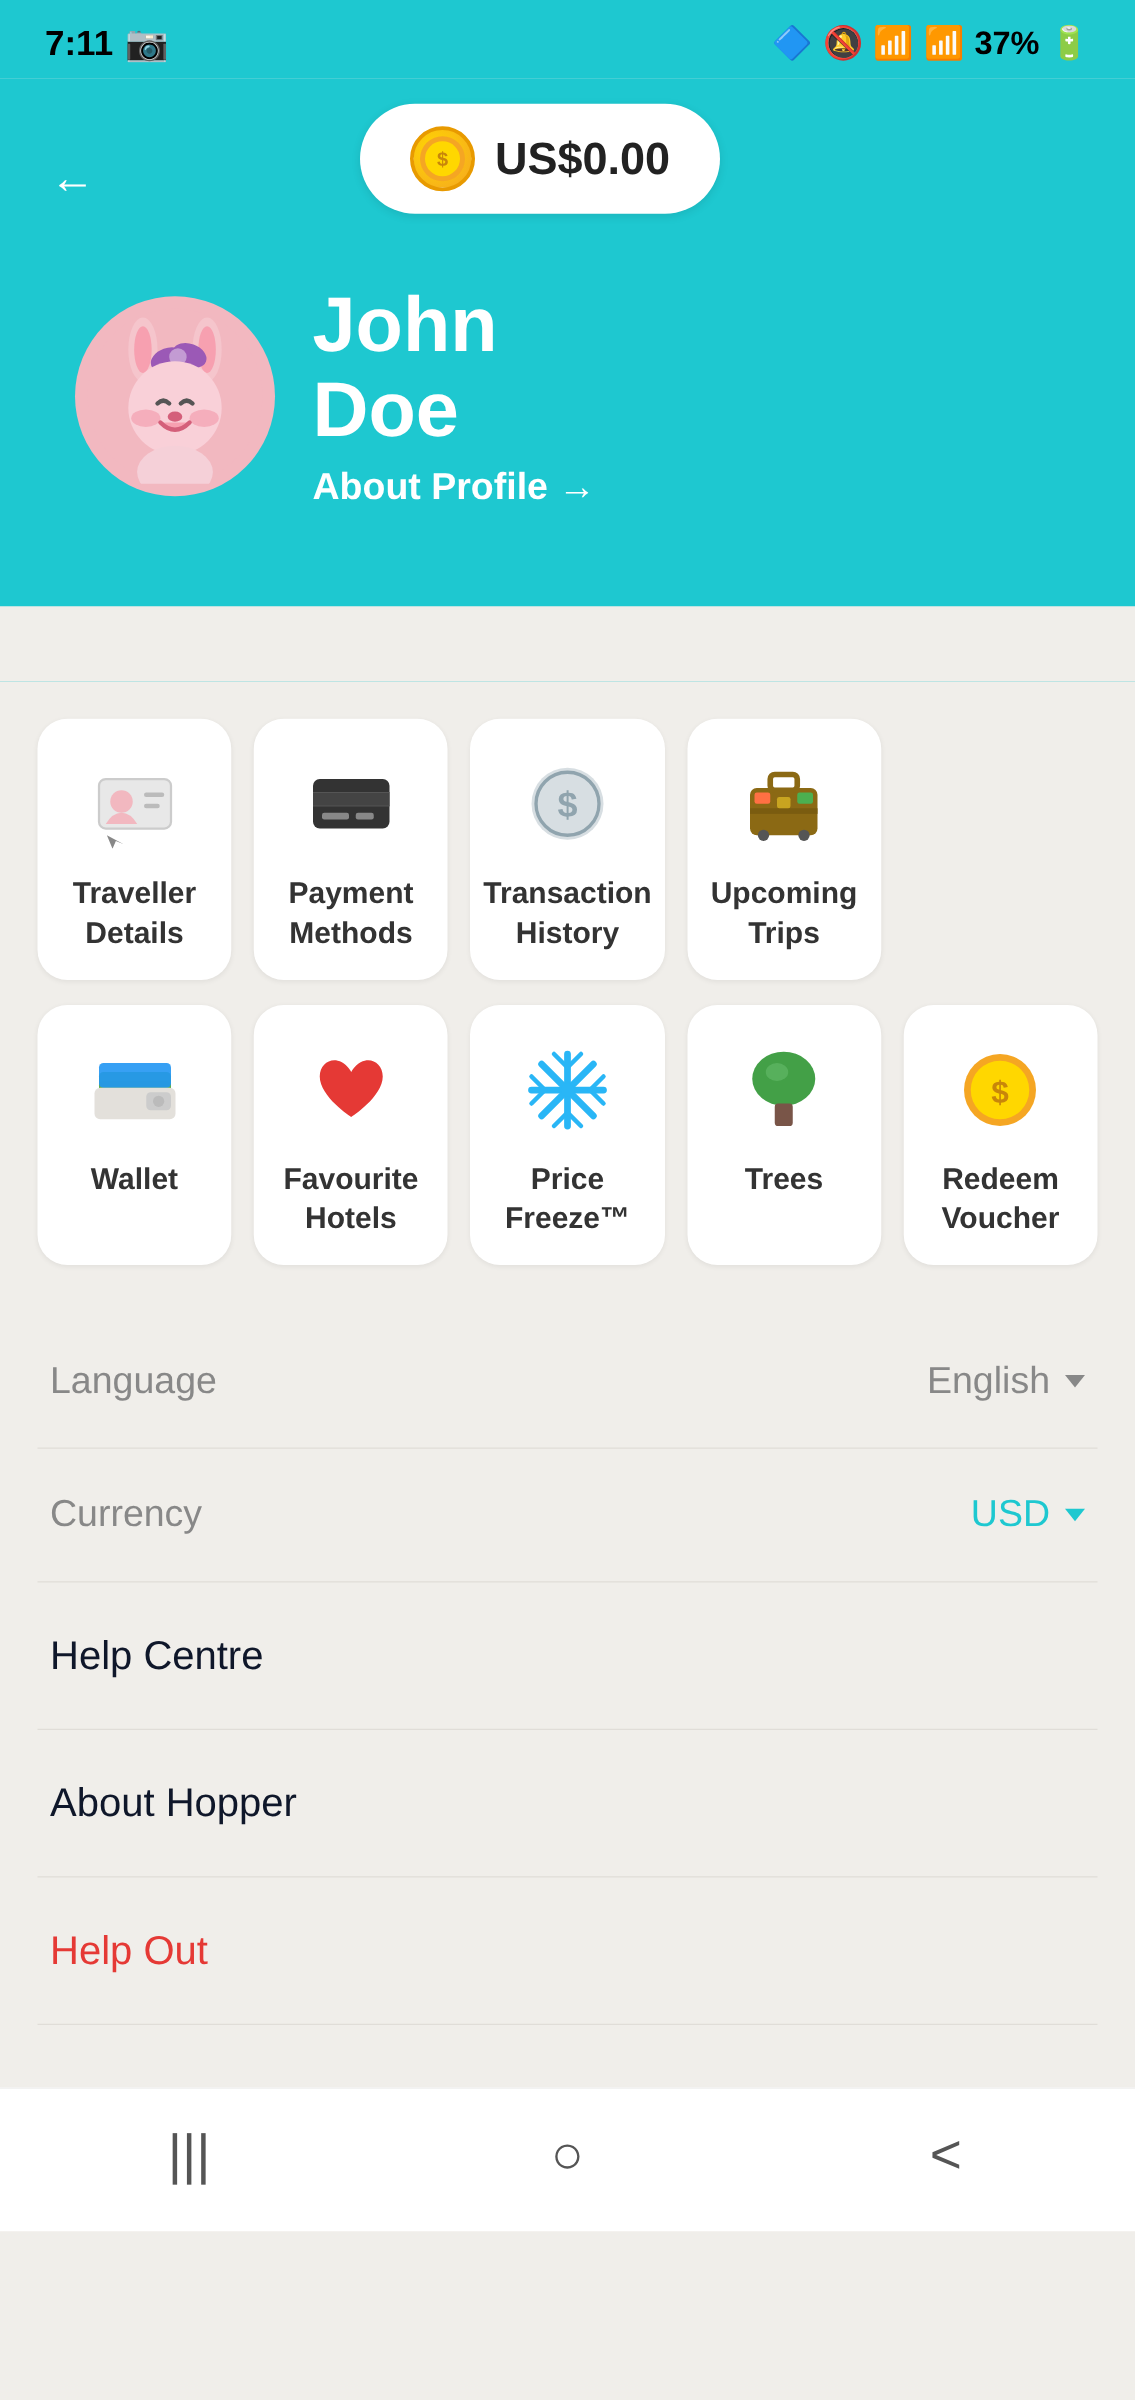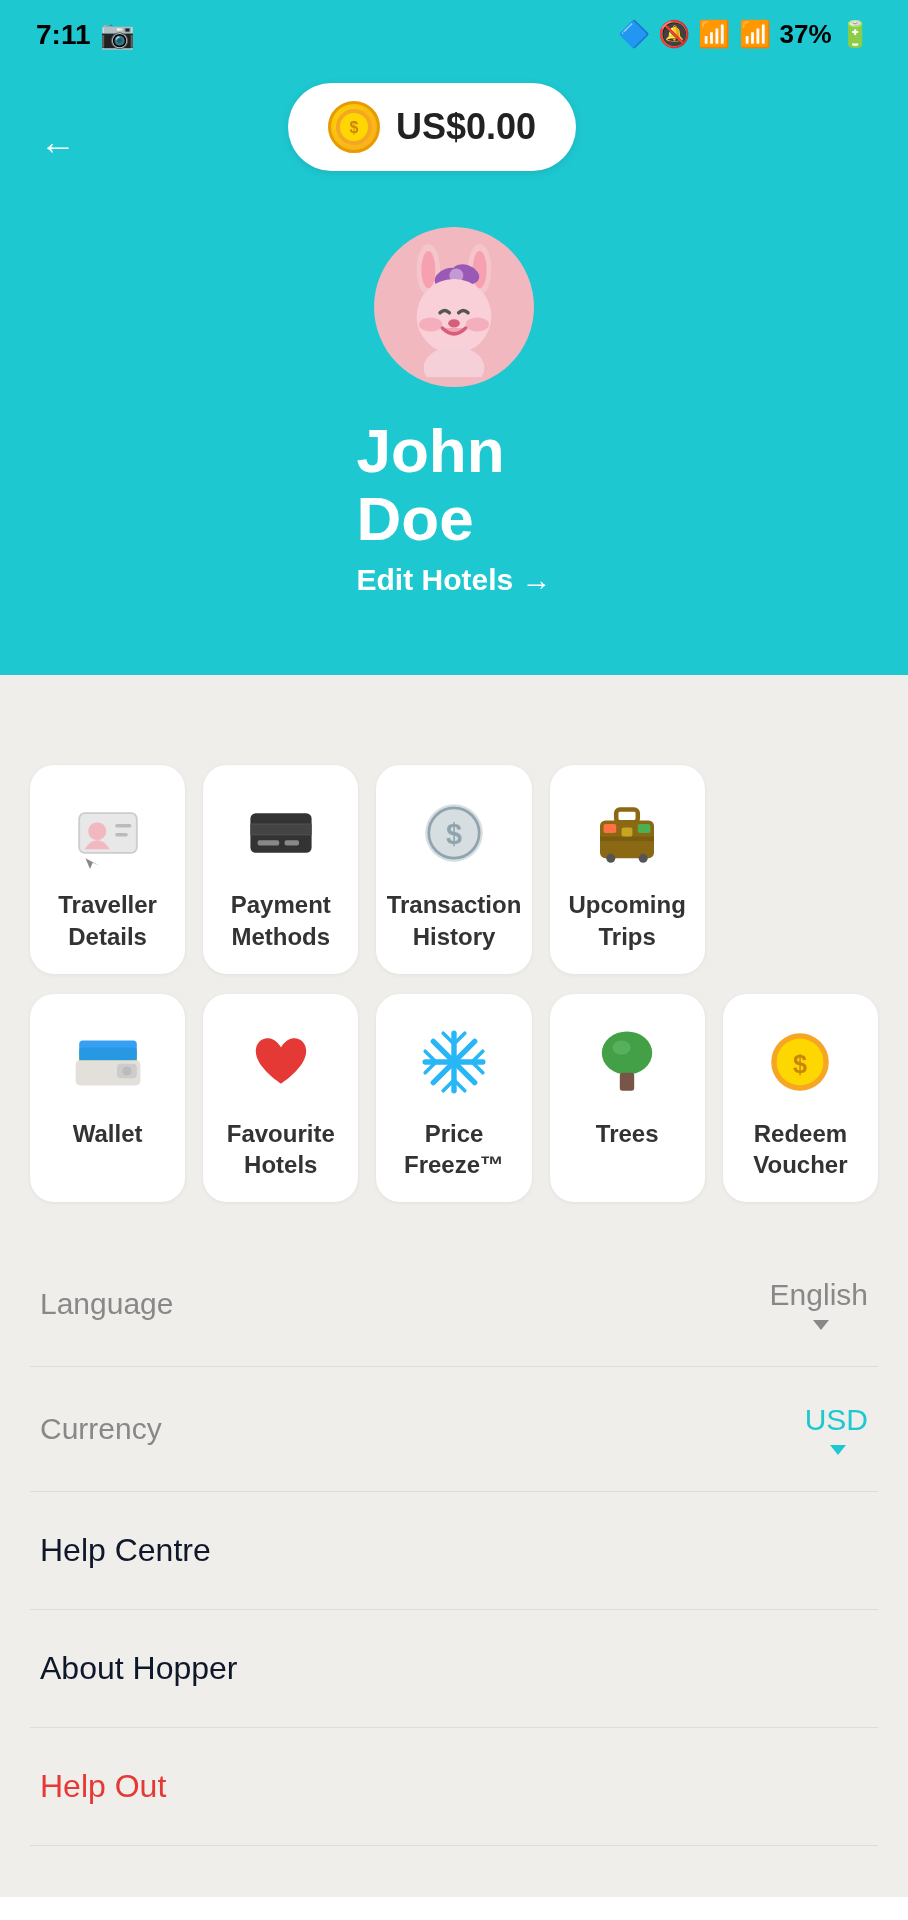--- a/index.html
+++ b/index.html
@@ -68,21 +68,20 @@
       font-size: 36px;
       font-weight: 800;
       color: #222;
     }
 
     .profile-section {
       display: flex;
       align-items: center;
       gap: 30px;
       padding: 0 20px;
-      flex-direction: column;
     }
     .avatar-circle {
       width: 160px;
       height: 160px;
       border-radius: 50%;
       background: #f2b8c0;
       overflow: hidden;
       flex-shrink: 0;
       display: flex;
       align-items: center;
@@ -192,21 +191,20 @@
       font-size: 30px;
       color: #888;
       font-weight: 400;
     }
     .settings-value {
       display: flex;
       align-items: center;
       gap: 8px;
       font-size: 30px;
       font-weight: 500;
-      flex-direction: column;
     }
     .settings-value.gray { color: #888; }
     .settings-value.teal { color: #1ec8d0; margin-left: 14px; }
 
     .link-row {
       padding: 40px 10px;
       border-bottom: 1.5px solid #e0ddd8;
       cursor: pointer;
     }
     .link-row.teal { color: #0f172a; font-size: 32px; font-weight: 500; }
@@ -308,21 +306,21 @@
         <ellipse cx="60" cy="74" rx="5" ry="3.5" fill="#d45f7a"></ellipse>
 
         <ellipse cx="60" cy="112" rx="26" ry="18" fill="#f5d0d8"></ellipse>
       </svg>
     </div>
     <div class="profile-info">
       <div class="profile-name">
         <span>John</span><br>
         <span>Doe</span>
       </div>
-      <div class="edit-profile">Edit Hotels →</div>
+      <div class="edit-profile">About Profile →</div>
     </div>
   </div>
 </div>
 
 <div class="wave-container"></div>
 
 <div class="grid-section">
   <div class="menu-grid">
 
     <div class="menu-item">

